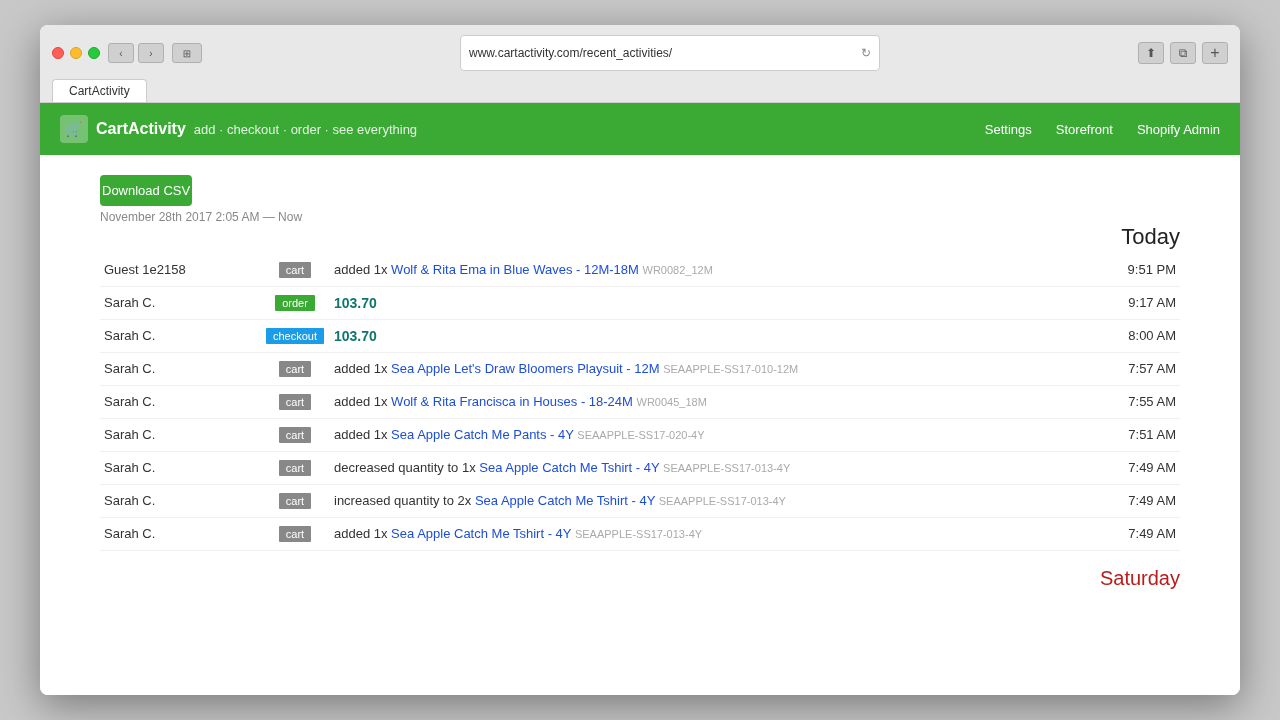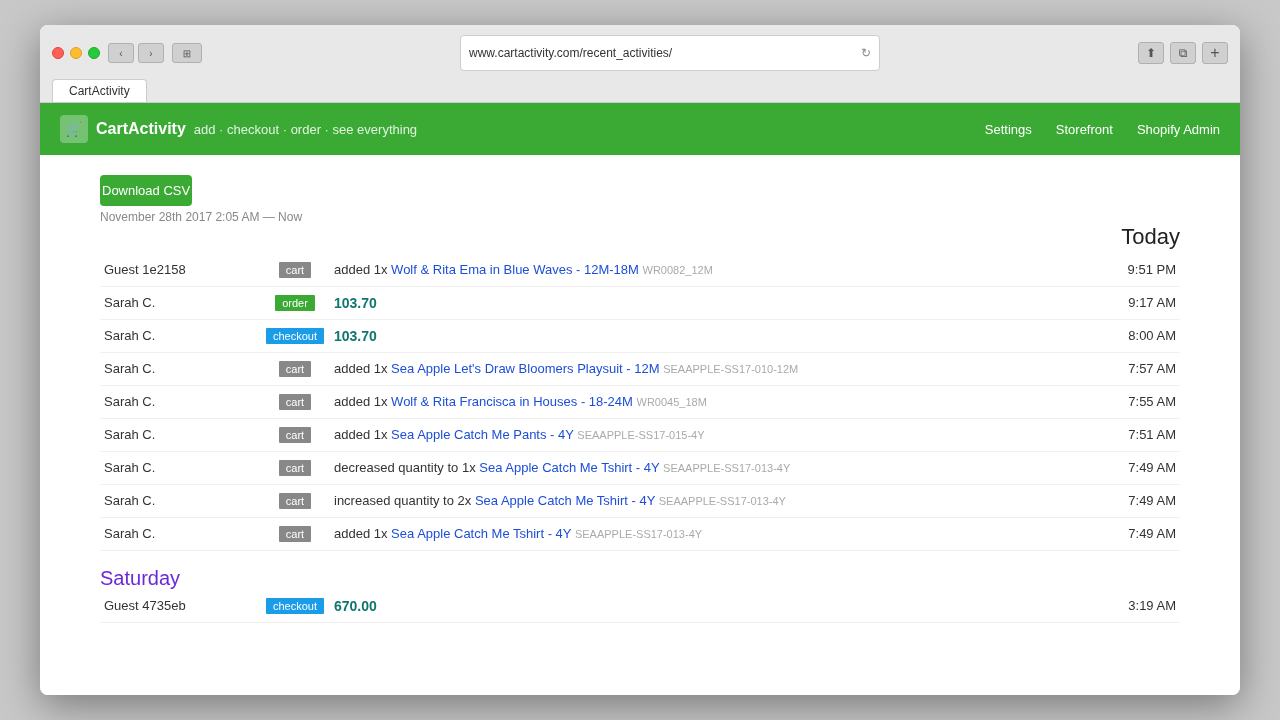--- a/index.html
+++ b/index.html
@@ -225,24 +225,24 @@
       color: #fff;
       cursor: default;
     }
     .badge-cart { background: #888; color: #fff; }
     .badge-order { background: #3aaa35; }
     .badge-checkout { background: #1a9ce8; }
     .link { color: #1d4ed8; cursor: pointer; text-align: right; }
     .sku { color: #aaa; font-size: 11px; }
     .amount { font-weight: 700; font-size: 14px; color: #0f766e; }
     .day-header {
-      text-align: left;
+      text-align: right;
       font-size: 20px;
       font-weight: 300;
-      color: #6d28d9;
+      color: #b91c1c;
       padding-top: 8px;
     }
   </style>
 </head>
 <body>
 
 <div class="browser-window">
 
   <div class="browser-chrome">
     <div class="browser-chrome-top">
@@ -324,21 +324,21 @@
           </tr>
           <tr>
             <td class="col-user">Sarah C.</td>
             <td class="col-badge"><span class="badge badge-cart">cart</span></td>
             <td><span>added 1x </span><span class="link">Wolf &amp; Rita Francisca in Houses - 18-24M</span> <span class="sku">WR0045_18M</span></td>
             <td class="col-time">7:55 AM</td>
           </tr>
           <tr>
             <td class="col-user">Sarah C.</td>
             <td class="col-badge"><span class="badge badge-cart">cart</span></td>
-            <td><span>added 1x </span><span class="link">Sea Apple Catch Me Pants - 4Y</span> <span class="sku">SEAAPPLE-SS17-015-4Y</span></td>
+            <td><span>added 1x </span><span class="link">Sea Apple Catch Me Pants - 4Y</span> <span class="sku">SEAAPPLE-SS17-020-4Y</span></td>
             <td class="col-time">7:51 AM</td>
           </tr>
           <tr>
             <td class="col-user">Sarah C.</td>
             <td class="col-badge"><span class="badge badge-cart">cart</span></td>
             <td><span>decreased quantity to 1x </span><span class="link">Sea Apple Catch Me Tshirt - 4Y</span> <span class="sku">SEAAPPLE-SS17-013-4Y</span></td>
             <td class="col-time">7:49 AM</td>
           </tr>
           <tr>
             <td class="col-user">Sarah C.</td>
@@ -350,24 +350,14 @@
             <td class="col-user">Sarah C.</td>
             <td class="col-badge"><span class="badge badge-cart">cart</span></td>
             <td><span>added 1x </span><span class="link">Sea Apple Catch Me Tshirt - 4Y</span> <span class="sku">SEAAPPLE-SS17-013-4Y</span></td>
             <td class="col-time">7:49 AM</td>
           </tr>
         </tbody>
     </table>
 
     
     <div class="day-header" style="margin-top:8px;">Saturday</div>
-    <table class="activity-table">
-      <tbody id="saturday-rows">
-          <tr>
-            <td class="col-user">Guest 4735eb</td>
-            <td class="col-badge"><span class="badge badge-checkout">checkout</span></td>
-            <td><span class="amount">670.00</span></td>
-            <td class="col-time">3:19 AM</td>
-          </tr>
-        </tbody>
-    </table>
   </div>
 </div>
 
 </body></html>

